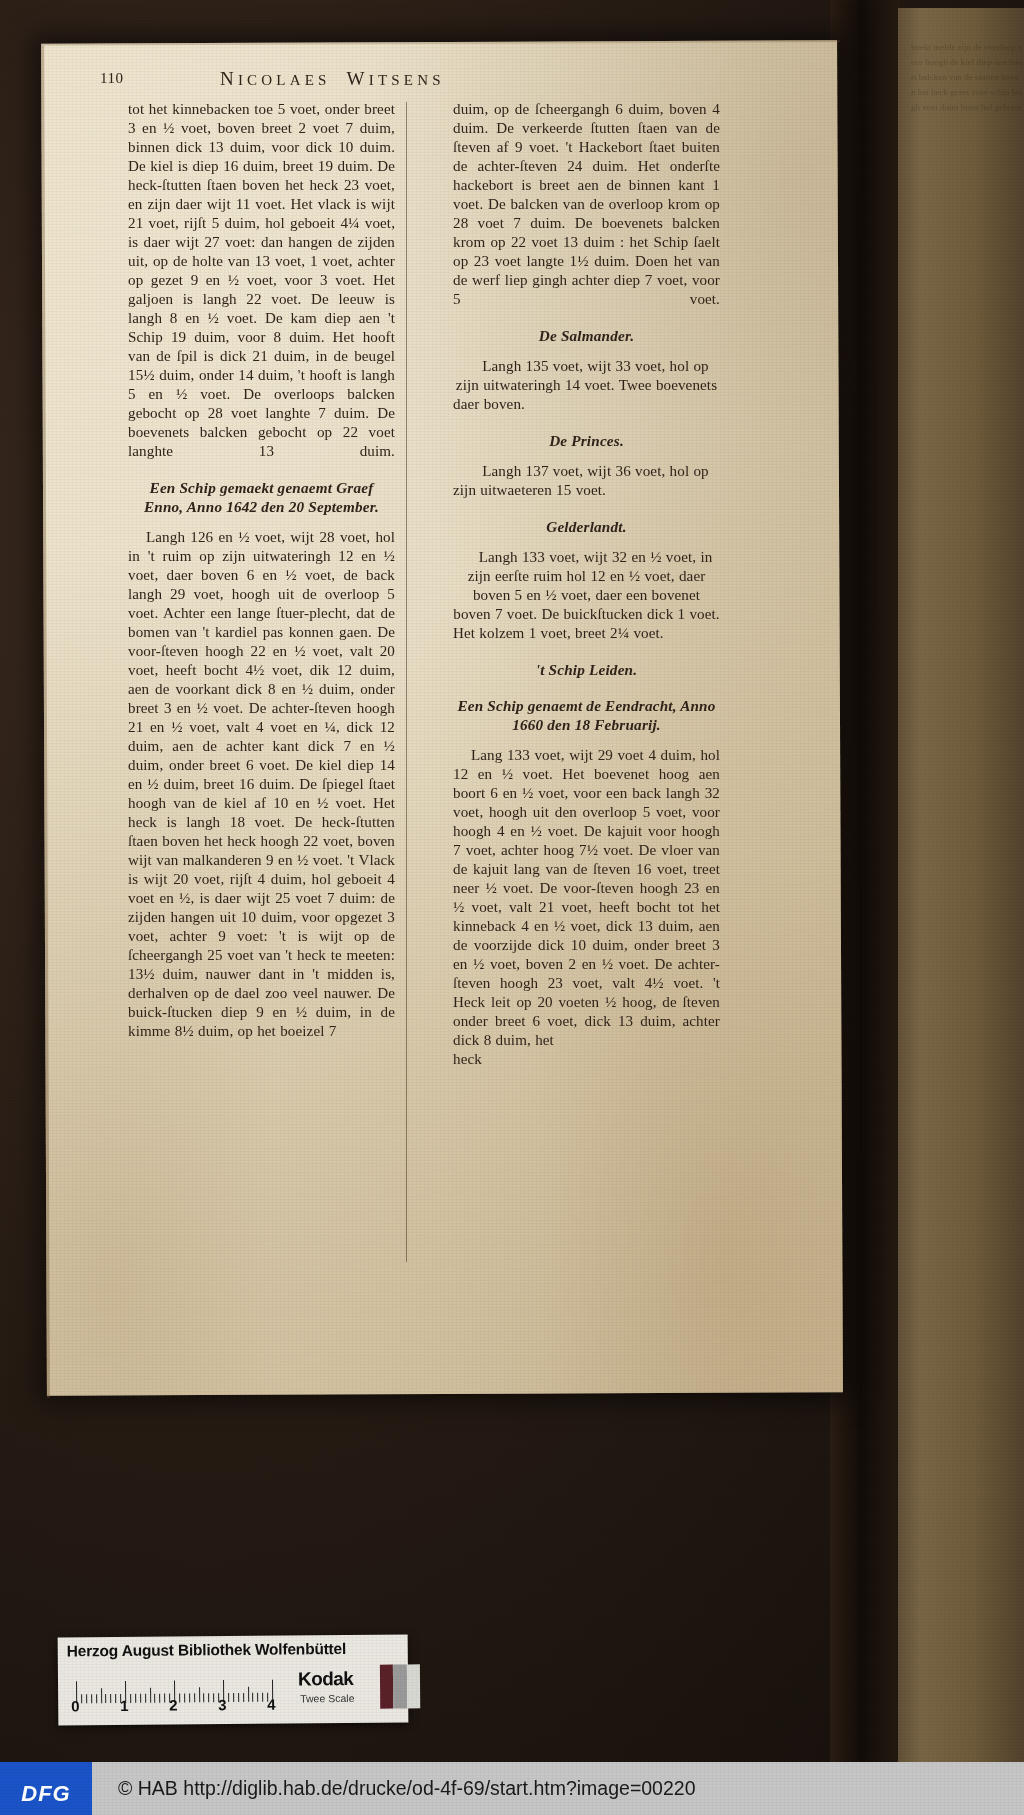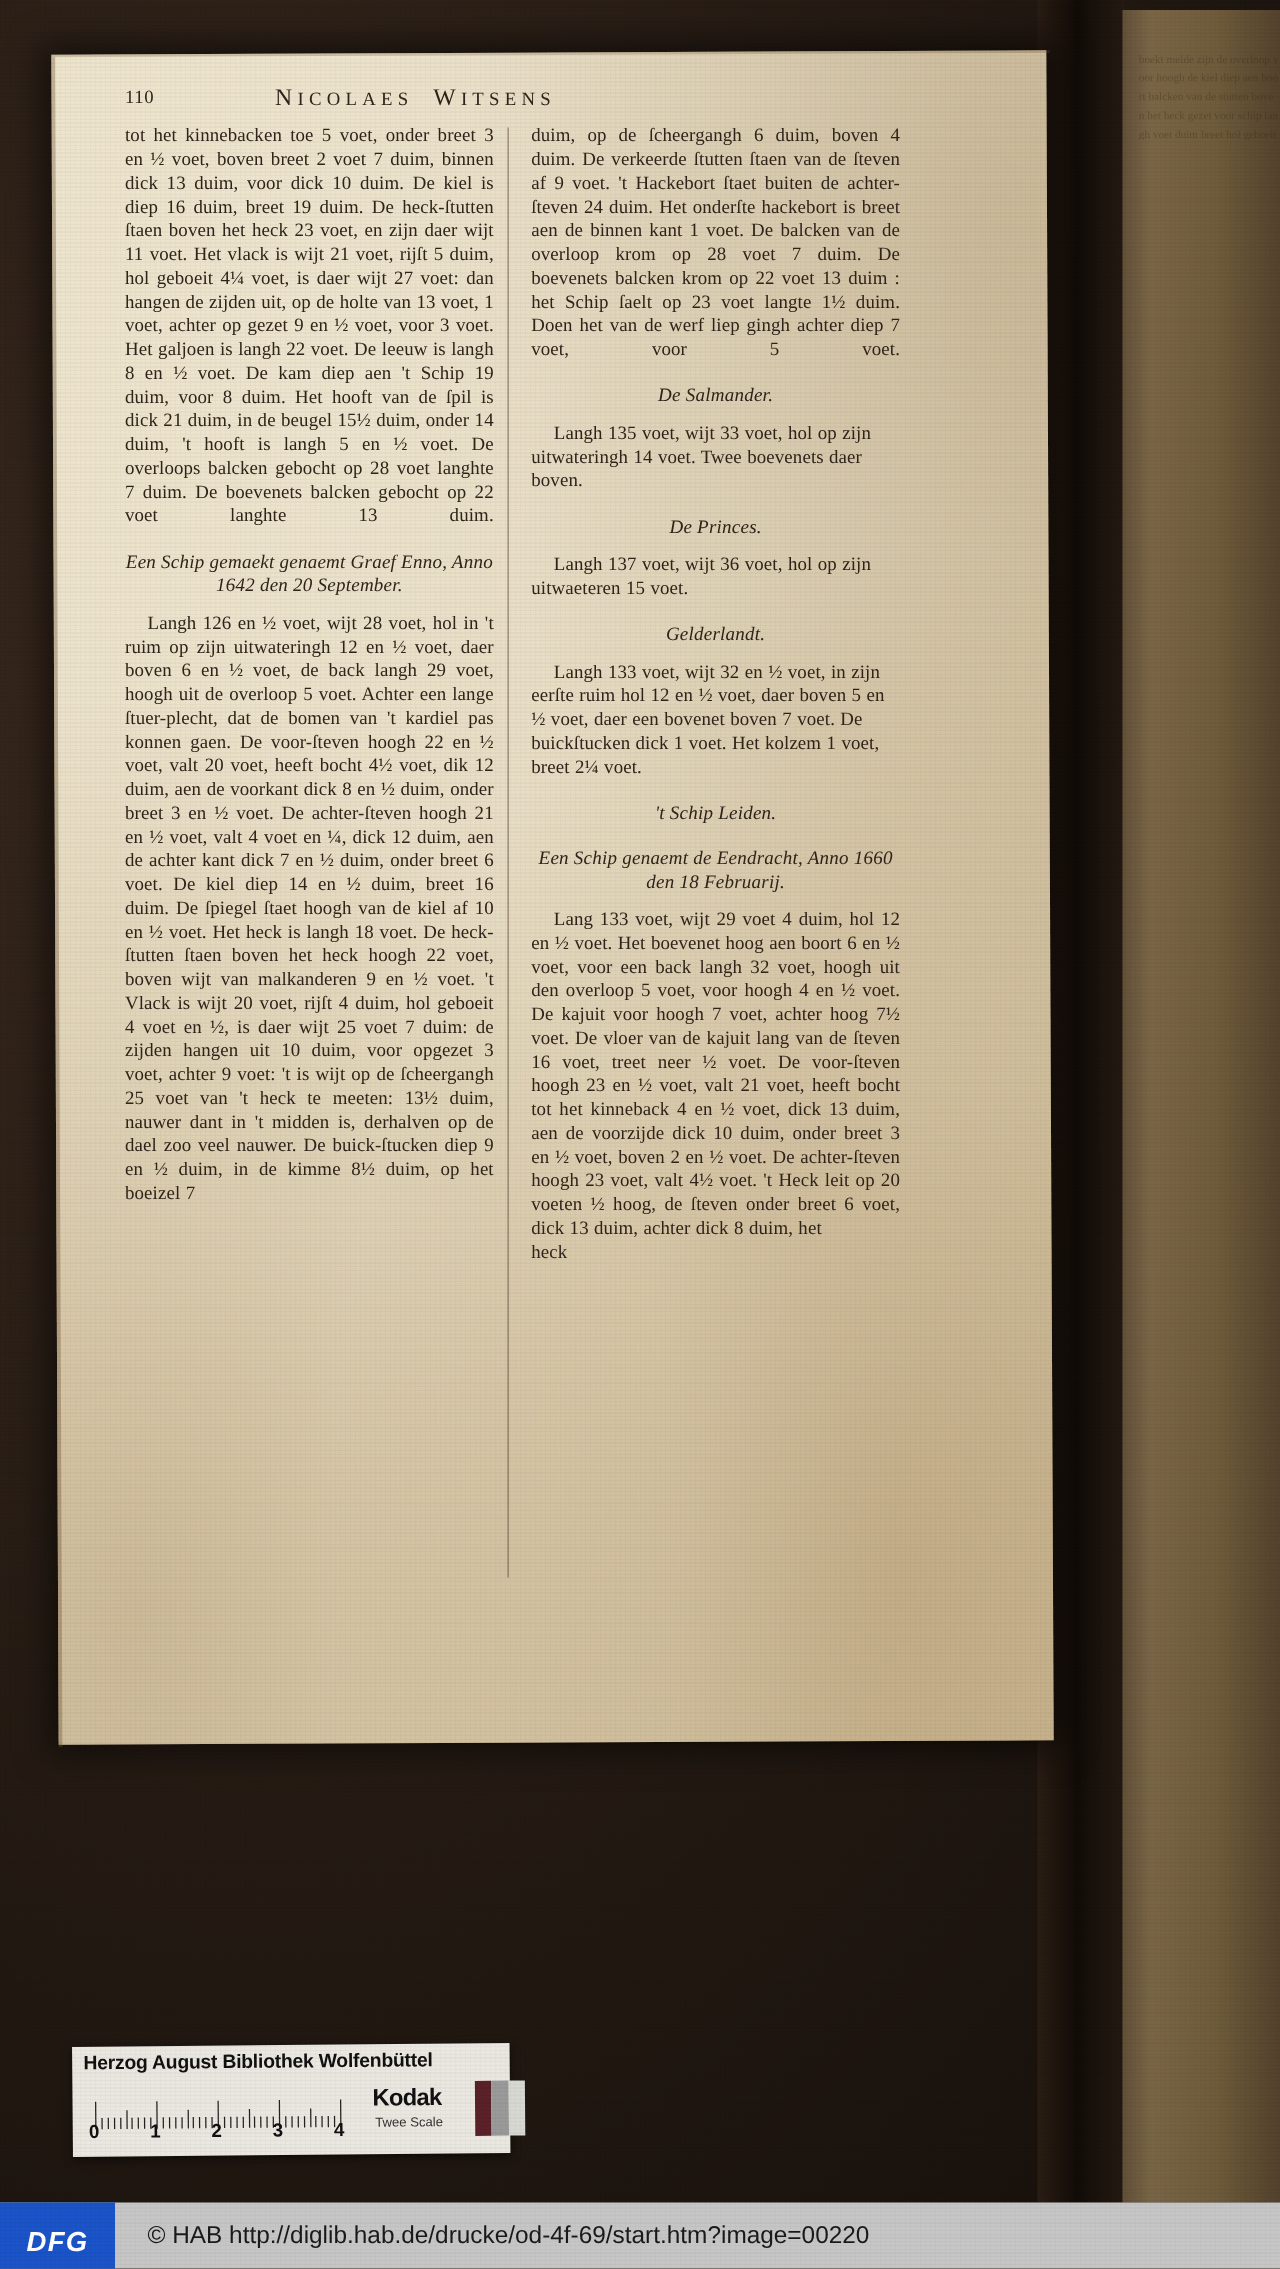--- a/index.html
+++ b/index.html
@@ -43,35 +43,35 @@
   .textblock{position:absolute;left:100px;top:66px;width:620px;height:1230px;
         color:#30241a;}
 
   .runhead{position:relative;height:30px;margin-bottom:4px;}
   .folio{position:absolute;left:0;top:4px;font-size:15px;letter-spacing:.5px;}
   .headline{position:absolute;left:120px;top:2px;font-size:15px;
         letter-spacing:4.2px;}
   .headline .cap{font-size:19px;}
 
   .cols{position:relative;display:flex;gap:0;}
-  .col{width:300px;}
+  .col{width:300px;margin-left:28px;}
   .col.left{padding-right:14px;}
   .col.right{padding-left:16px;}
   .rule{position:absolute;left:306px;top:2px;width:1px;height:1160px;
         background:rgba(70,52,32,.55);}
 
   p.body{margin:0 0 0 0;font-size:15.1px;line-height:19.0px;
         text-align:justify;text-align-last:justify;
         letter-spacing:.1px;word-spacing:.4px;}
   p.body.last{text-align-last:left;}
   p.body.indent{text-indent:18px;}
-  p.body.rag{text-align:left;text-align-last:left;}
+  p.body.rag{text-align:center;text-align-last:left;}
 
   h2.sec{margin:17px 0 12px 0;font-style:italic;font-size:15.2px;
-        line-height:19px;text-align:center;font-weight:normal;letter-spacing:.2px;}
+        line-height:19px;text-align:center;font-weight:bold;letter-spacing:.2px;}
 
   
   .card{position:absolute;left:58px;top:1636px;width:350px;height:88px;
         background:#e9e7e0;transform:rotate(-0.5deg);
         box-shadow:0 2px 8px rgba(0,0,0,.6);}
   .card-title{position:absolute;left:9px;top:5px;font-family:"Liberation Sans",sans-serif;
         font-weight:bold;font-size:15.5px;color:#111;letter-spacing:-.2px;}
   .ruler{position:absolute;left:14px;top:34px;width:212px;height:32px;}
   .tick{position:absolute;bottom:0;width:1px;background:#222;}
   .rnum{position:absolute;top:60px;font-family:"Liberation Sans",sans-serif;

